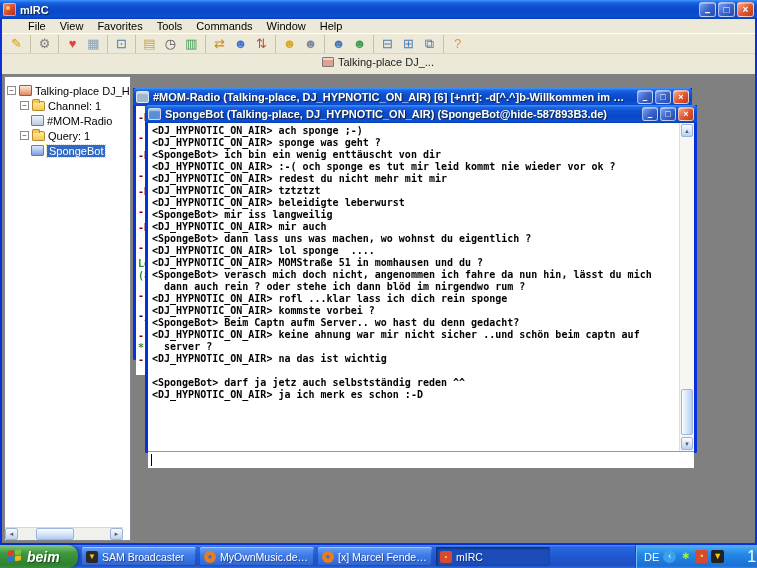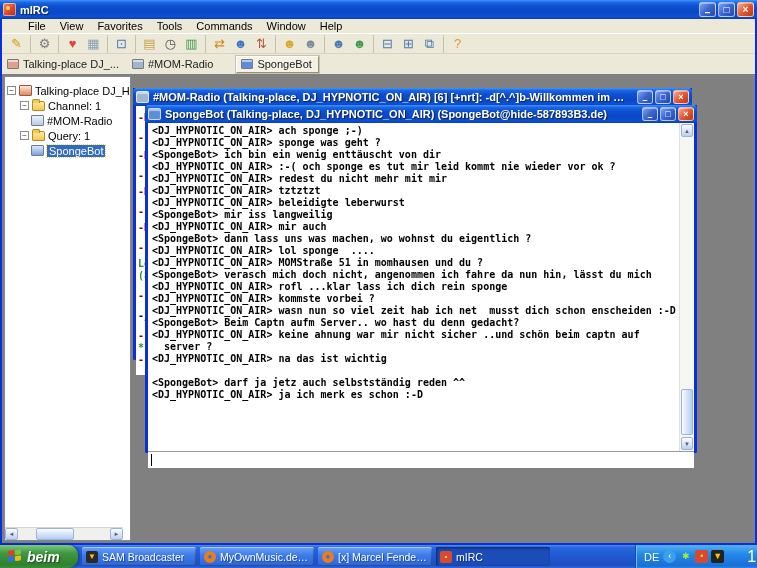--- a/index.html
+++ b/index.html
@@ -39,21 +39,21 @@
   .menu-item { font-size:11px; color:#000; padding:0 7px; line-height:14px; cursor:default; }
 
   .toolbar { position:absolute; left:0; right:0; top:33px; height:21px; background:#ece9d8;
     border-top:1px solid #fff; border-bottom:1px solid #d8d4c4;
     display:flex; align-items:center; padding-left:4px; }
   .tb-icon { width:21px; height:18px; display:flex; align-items:center; justify-content:center;
     font-size:13px; line-height:18px; cursor:default; }
   .tb-icon.sep { border-left:1px solid #c6c1ab; margin-left:3px; padding-left:3px; width:25px; }
 
   .switchbar { position:absolute; left:0; right:0; top:55px; height:19px; background:#ece9d8;
-    display:flex; align-items:center; padding-left:1px; gap:3px; }
+    display:flex; align-items:center; padding-left:1px; gap:12px;flex-direction:column; }
   .sw-tab { display:inline-flex; align-items:center; gap:4px; font-size:11px; color:#222;
     padding:1px 6px 2px 4px; cursor:default; }
   .sw-tab .tab-icon { width:12px; height:10px; border:1px solid #7a7a7a; border-radius:1px;
     box-shadow:inset 0 2px 0 rgba(255,255,255,.55); }
   .sw-tab.active { margin-left:14px; background:#f4f1e6;
     border:1px solid; border-color:#fff #978f7a #978f7a #fff; box-shadow:0 0 0 1px #c9c3ae; }
 
   
   .workspace { position:absolute; left:0; right:0; top:74px; bottom:0; background:#808080; }
   .tree-panel { position:absolute; left:2px; top:2px; width:127px; bottom:2px;
@@ -368,26 +368,26 @@
                 <div class="chat-line">&lt;DJ_HYPNOTIC_ON_AIR&gt; mir auch</div>
 
                 <div class="chat-line">&lt;SpongeBot&gt; dann lass uns was machen, wo wohnst du eigentlich ?</div>
 
                 <div class="chat-line">&lt;DJ_HYPNOTIC_ON_AIR&gt; lol sponge  ....</div>
 
                 <div class="chat-line">&lt;DJ_HYPNOTIC_ON_AIR&gt; MOMStraße 51 in momhausen und du ?</div>
 
                 <div class="chat-line">&lt;SpongeBot&gt; verasch mich doch nicht, angenommen ich fahre da nun hin, lässt du mich</div>
 
+                <div class="chat-line">  dann auch rein ? oder stehe ich dann blöd im nirgendwo rum ?</div>
 
                 <div class="chat-line">&lt;DJ_HYPNOTIC_ON_AIR&gt; rofl ...klar lass ich dich rein sponge</div>
 
                 <div class="chat-line">&lt;DJ_HYPNOTIC_ON_AIR&gt; kommste vorbei ?</div>
 
-                <div class="chat-line">&lt;DJ_HYPNOTIC_ON_AIR&gt; wasn nun so viel zeit hab ich net  musst dich schon enscheiden :-D</div>
 
 
                 <div class="chat-line">&lt;SpongeBot&gt; Beim Captn aufm Server.. wo hast du denn gedacht?</div>
 
                 <div class="chat-line">&lt;DJ_HYPNOTIC_ON_AIR&gt; keine ahnung war mir nicht sicher ..und schön beim captn auf</div>
 
                 <div class="chat-line">  server ?</div>
 
 
                 <div class="chat-line">&lt;DJ_HYPNOTIC_ON_AIR&gt; na das ist wichtig</div>

